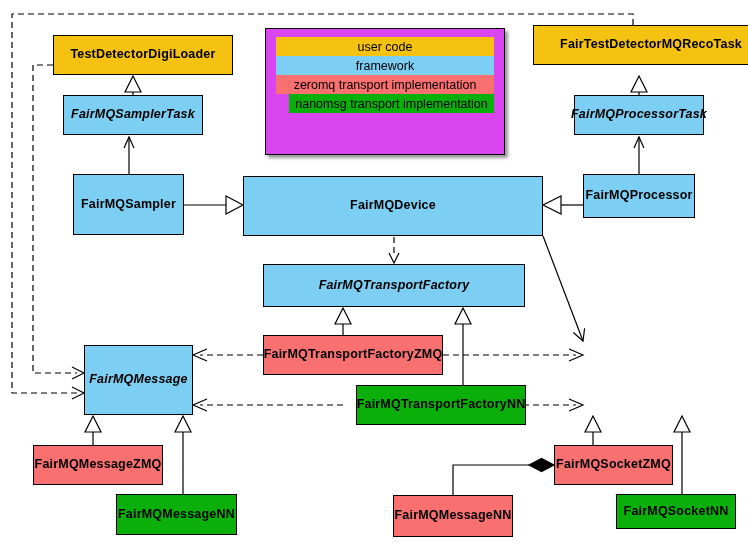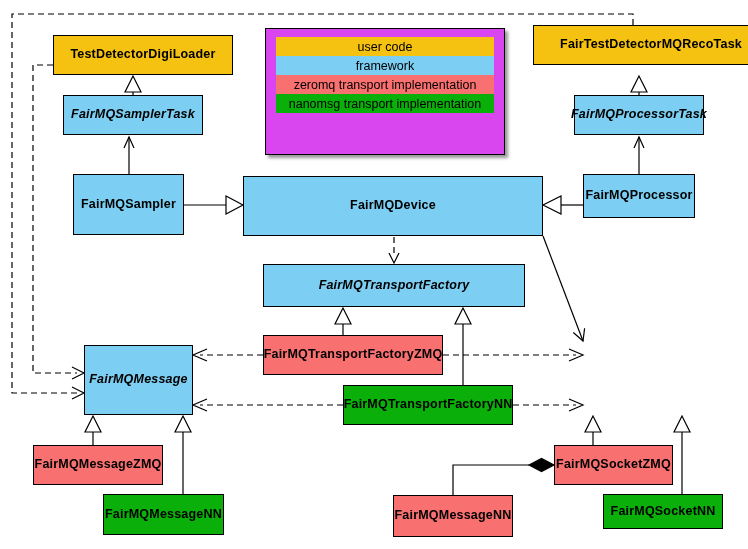--- a/index.html
+++ b/index.html
@@ -9,21 +9,21 @@
   }
   #edges{position:absolute;left:0;top:0;width:748px;height:549px;}
   .node{
     position:absolute;box-sizing:border-box;border:1.4px solid #000;
     display:flex;align-items:center;justify-content:center;text-align:center;
     font-size:12.5px;font-weight:bold;color:#000;letter-spacing:.2px;line-height:1.1;
   }
   .cat-user{background:var(--c-user_code,#F5C211);}
   .cat-framework{background:var(--c-framework,#7CCFF2);}
   .cat-zmq{background:var(--c-zeromq,#F87070);}
-  .cat-nn{background:var(--c-nanomsg,#0AAF0A);}
+  .cat-nn{background:var(--c-nanomsg,#0AAF0A);margin-left:13px;}
   .abstract{font-style:italic;}
   .legend{
     position:absolute;left:265px;top:28px;width:240px;height:127px;box-sizing:border-box;
     background:#d946ef;border:1.5px solid #000;box-shadow:3px 3px 3px #9a9a9a;
     display:flex;flex-direction:column;padding:8px 10px;
   }
   .lbar{
     height:19px;display:flex;align-items:center;justify-content:center;
     font-size:12.5px;font-weight:normal;color:#000;
   }

